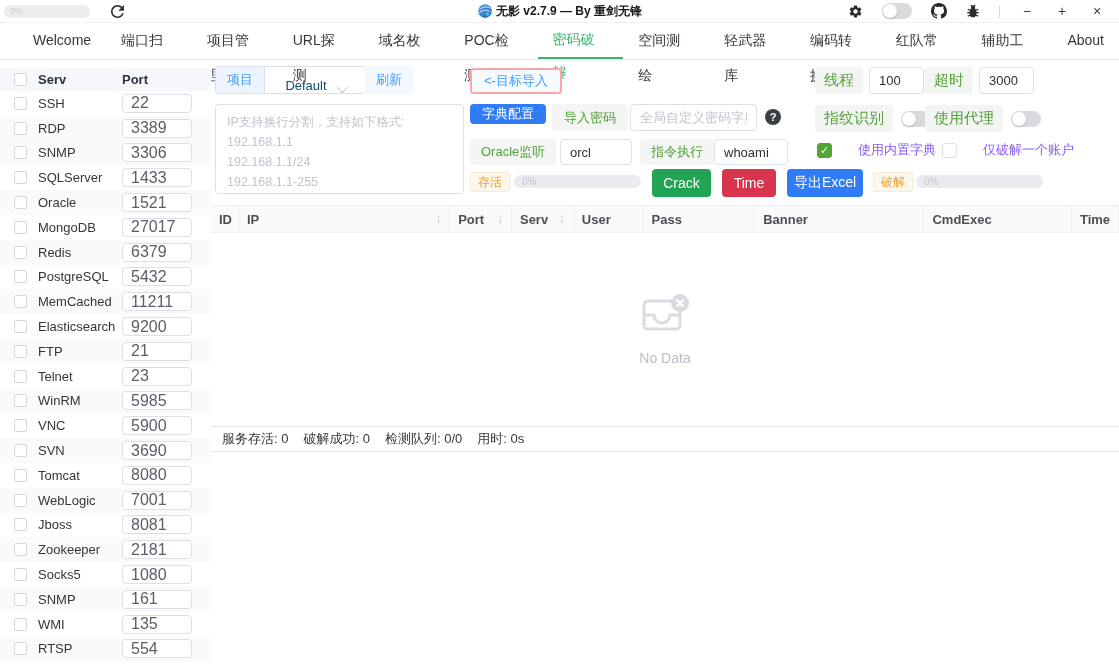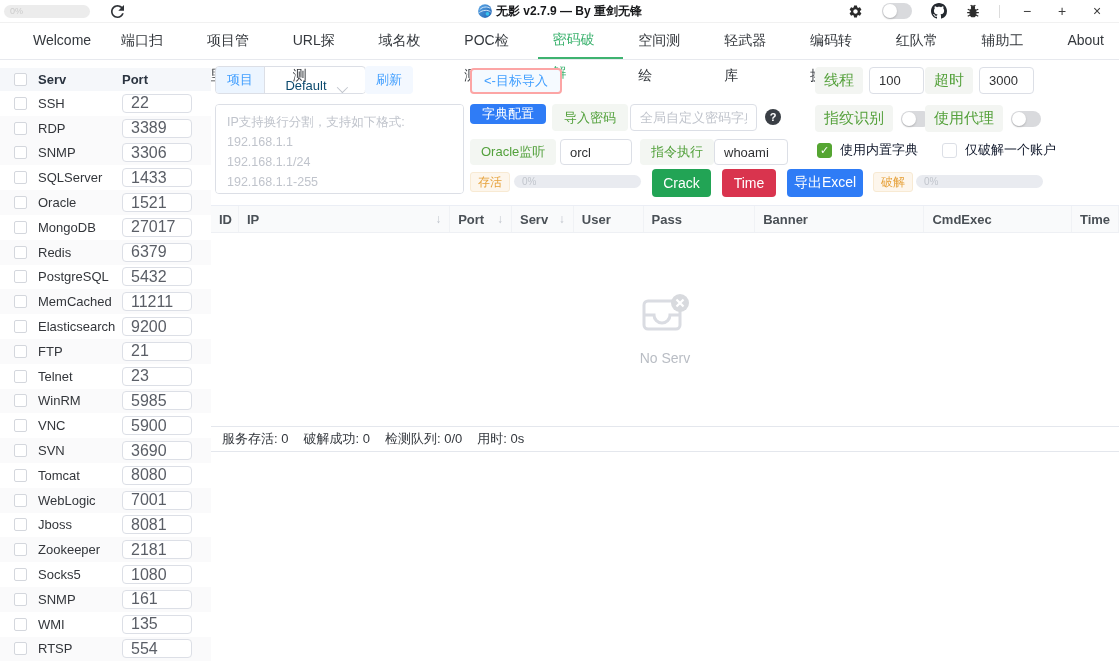--- a/index.html
+++ b/index.html
@@ -71,21 +71,21 @@
 
   .badge-warn { background:#fdf6ec; color:#e6a23c; border:1px solid #f8ead3; border-radius:3px; font-size:12px;
                 padding:0 7px; height:20px; display:flex; align-items:center; white-space:nowrap; }
   .progress { background:#e9ebf0; border-radius:7px; height:13px; font-size:10px; color:#c2c6cd; line-height:13px;
               padding-left:8px; box-sizing:border-box; }
 
   .cbxrow { display:flex; align-items:center; cursor:pointer; }
   .cbx { width:15px; height:15px; border:1px solid #dcdfe6; border-radius:3px; background:#fff; box-sizing:border-box;
          display:flex; align-items:center; justify-content:center; color:#fff; font-size:11px; }
   .cbx.checked { background:#55a532; border-color:#55a532; }
-  .cbx-label { margin-left:8px; font-size:13px; color:#0f172a; white-space:nowrap;text-align:center; }
+  .cbx-label { margin-left:26px; font-size:13px; color:#8b5cf6; white-space:nowrap;text-align:center; }
 
   
   .results { flex:1; display:flex; flex-direction:column; border-top:1px solid #ebeef5; min-height:0; }
   .thead { display:flex; height:26px; background:#f9fafb; border-bottom:1px solid #eef0f4; flex:none;
            font-size:13px; color:#4a5056; font-weight:bold; }
   .th { display:flex; align-items:center; justify-content:space-between; padding:0 8px; box-sizing:border-box;
         border-right:1px solid #f0f2f5; height:100%; }
   .th:nth-child(1){ width:28px; }  .th:nth-child(2){ width:212px; } .th:nth-child(3){ width:62px; }
   .th:nth-child(4){ width:62px; }  .th:nth-child(5){ width:70px; }  .th:nth-child(6){ width:112px; }
   .th:nth-child(7){ width:170px;text-align:right; } .th:nth-child(8){ width:148px; } .th:nth-child(9){ flex:1; }
@@ -398,21 +398,21 @@
             </div>
           </div>
         <div class="tbody">
           <div class="empty">
             <svg width="52" height="44" viewBox="0 0 52 44">
               <rect x="5" y="8" width="36" height="28" rx="4" fill="none" stroke="#dadce2" stroke-width="3"></rect>
               <path d="M5 22 h10 a7 7 0 0 0 16 0 h10" fill="none" stroke="#dadce2" stroke-width="3"></path>
               <circle cx="41" cy="10" r="9" fill="#d8dade"></circle>
               <path d="M37.5 6.5 l7 7 M44.5 6.5 l-7 7" stroke="#fff" stroke-width="2.2"></path>
             </svg>
-            <span>No Serv</span>
+            <span>No Data</span>
           </div>
         </div>
       </div>
 
       <div class="statusbar">
           <span>服务存活: 0</span>
           <span>破解成功: 0</span>
           <span>检测队列: 0/0</span>
           <span>用时: 0s</span>
         </div>

